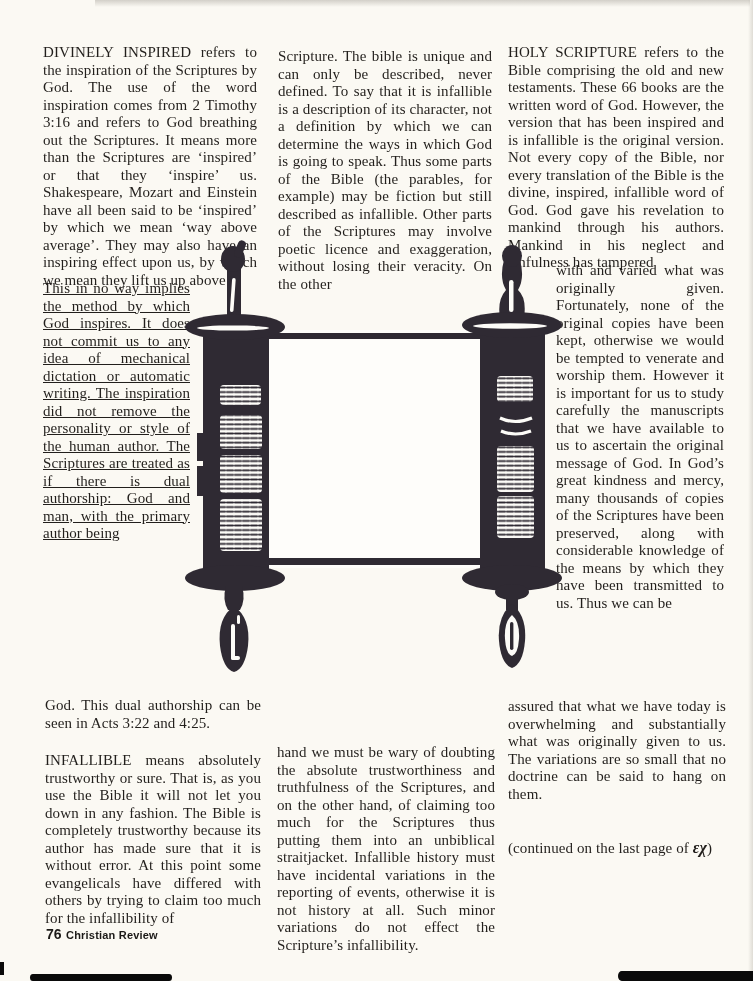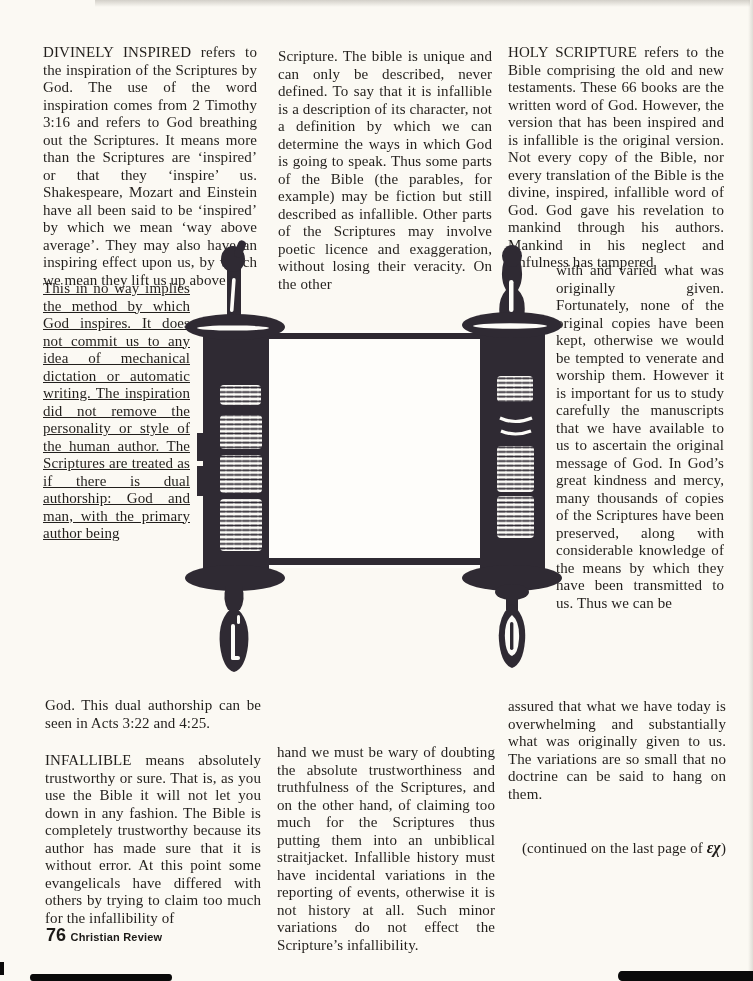--- a/index.html
+++ b/index.html
@@ -21,29 +21,29 @@
   .pgap { margin-top:18px !important;text-decoration:underline; }
   .pgap-lg { margin-top:20px !important; }
   #c1-top   { left:43px;  top:44px;  width:214px; }
   #c1-narrow{ left:43px;  top:262px; width:147px; }
   #c1-bottom{ left:45px;  top:697px; width:216px;font-family:Liberation Serif, serif; }
   #c2-top   { left:278px; top:48px;  width:214px; }
   #c2-bottom{ left:277px; top:730px; width:218px;margin-top:14px; }
   #c3-top   { left:508px; top:44px;  width:216px; }
   #c3-narrow{ left:556px; top:262px; width:168px; }
   #c3-bottom{ left:508px; top:698px; width:218px; }
-  .continued { margin-top:36px !important; text-align:right; }
+  .continued { margin-top:36px !important; text-align:left; }
   .continued .logo { font-weight:bold; font-style:italic; font-size:16px; }
   .scroll-art { position:absolute; left:170px; top:238px; width:400px; height:445px; }
   .ink { fill:#2f2a33; }
   .footer {
     position:absolute; left:46px; top:925px;
     font-family:"Liberation Sans", sans-serif; color:#1b1917;
   }
-  .footer .pagenum { font-size:18px; font-weight:600; }
+  .footer .pagenum { font-size:14px; font-weight:600; }
   .footer .pub { font-size:11px; font-weight:600; letter-spacing:0.2px; }
   .mark { position:absolute; background:#0a0a0a; }
   #mark-bl { left:30px;  top:974px; width:142px; height:7px;  border-radius:4px/70%; }
   #mark-br { left:618px; top:971px; width:135px; height:10px; border-radius:6px 0 0 6px / 80% 0 0 80%; }
   #mark-left-edge { left:0; top:962px; width:4px; height:13px; }
   .edge-shade {
     position:absolute; right:0; top:0; width:5px; height:981px;
     background:linear-gradient(to left, rgba(170,166,158,0.35), rgba(170,166,158,0));
   }
 </style>

